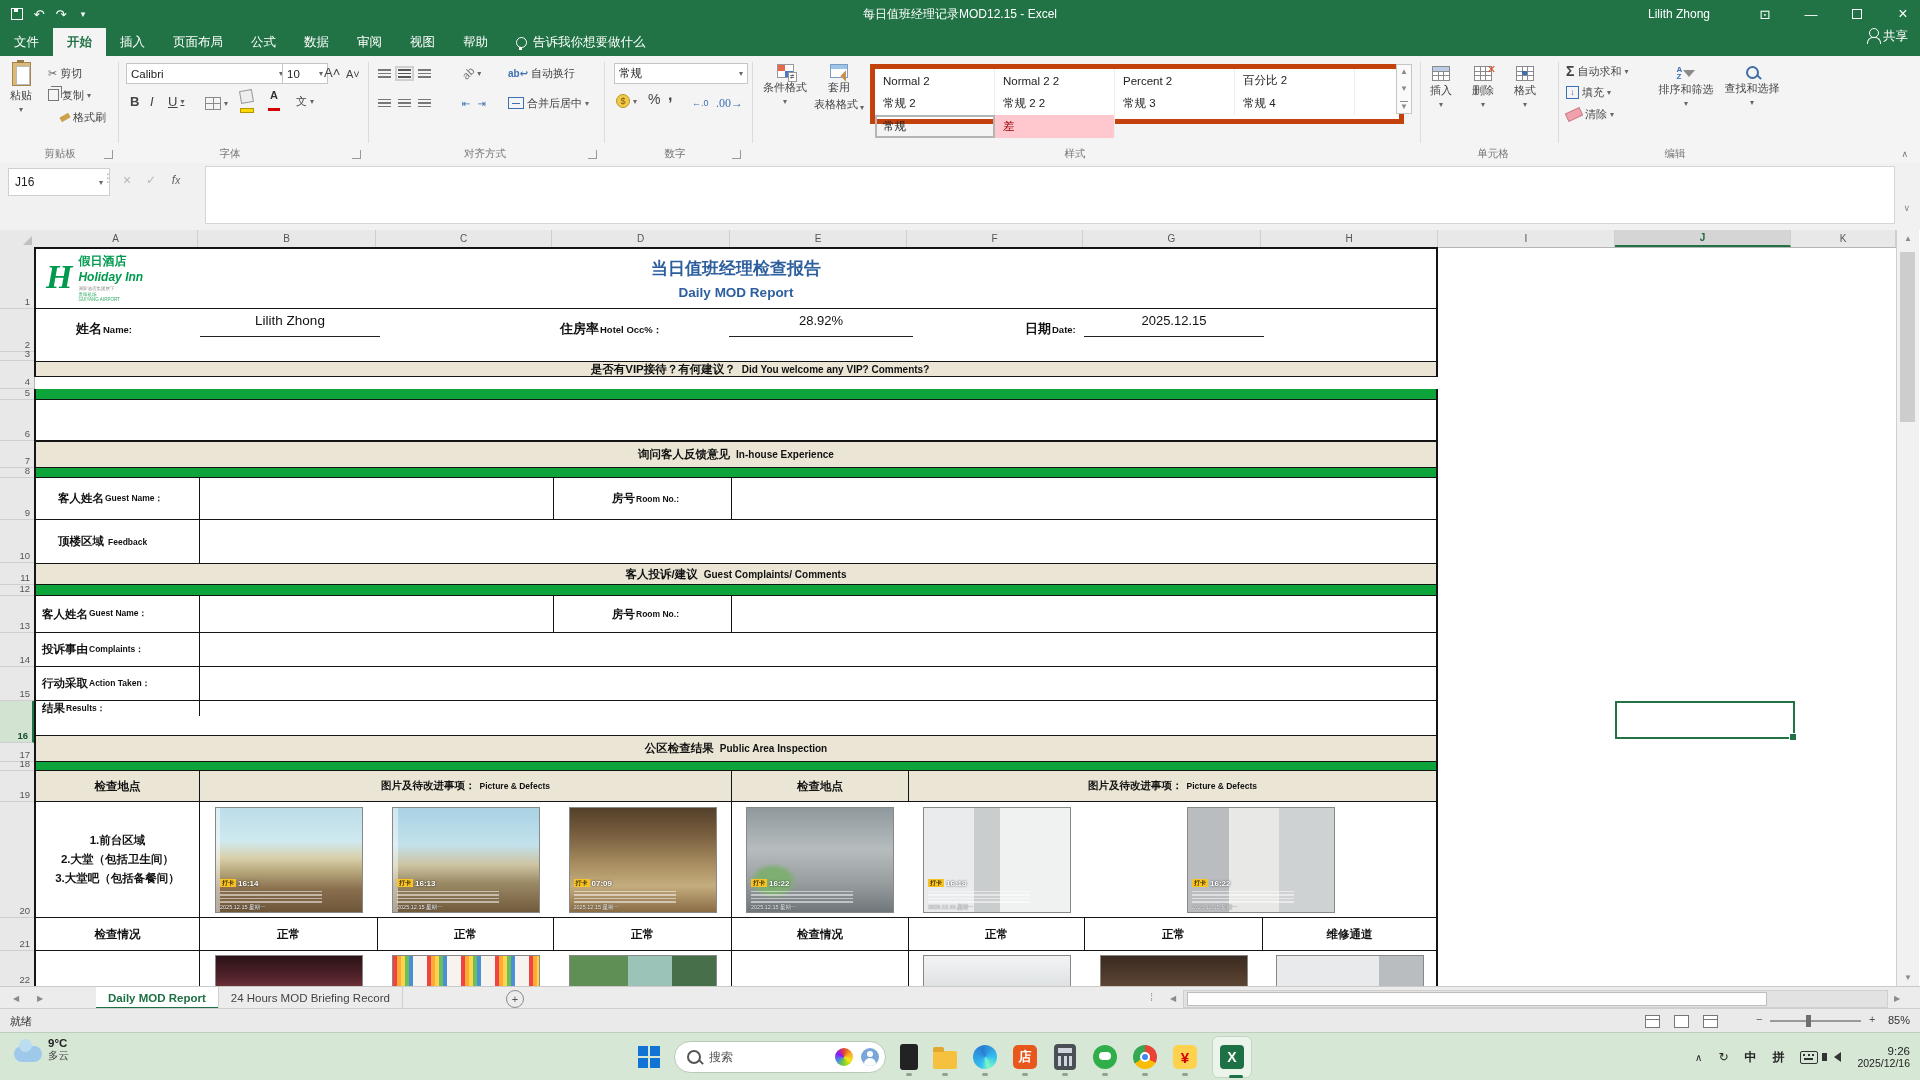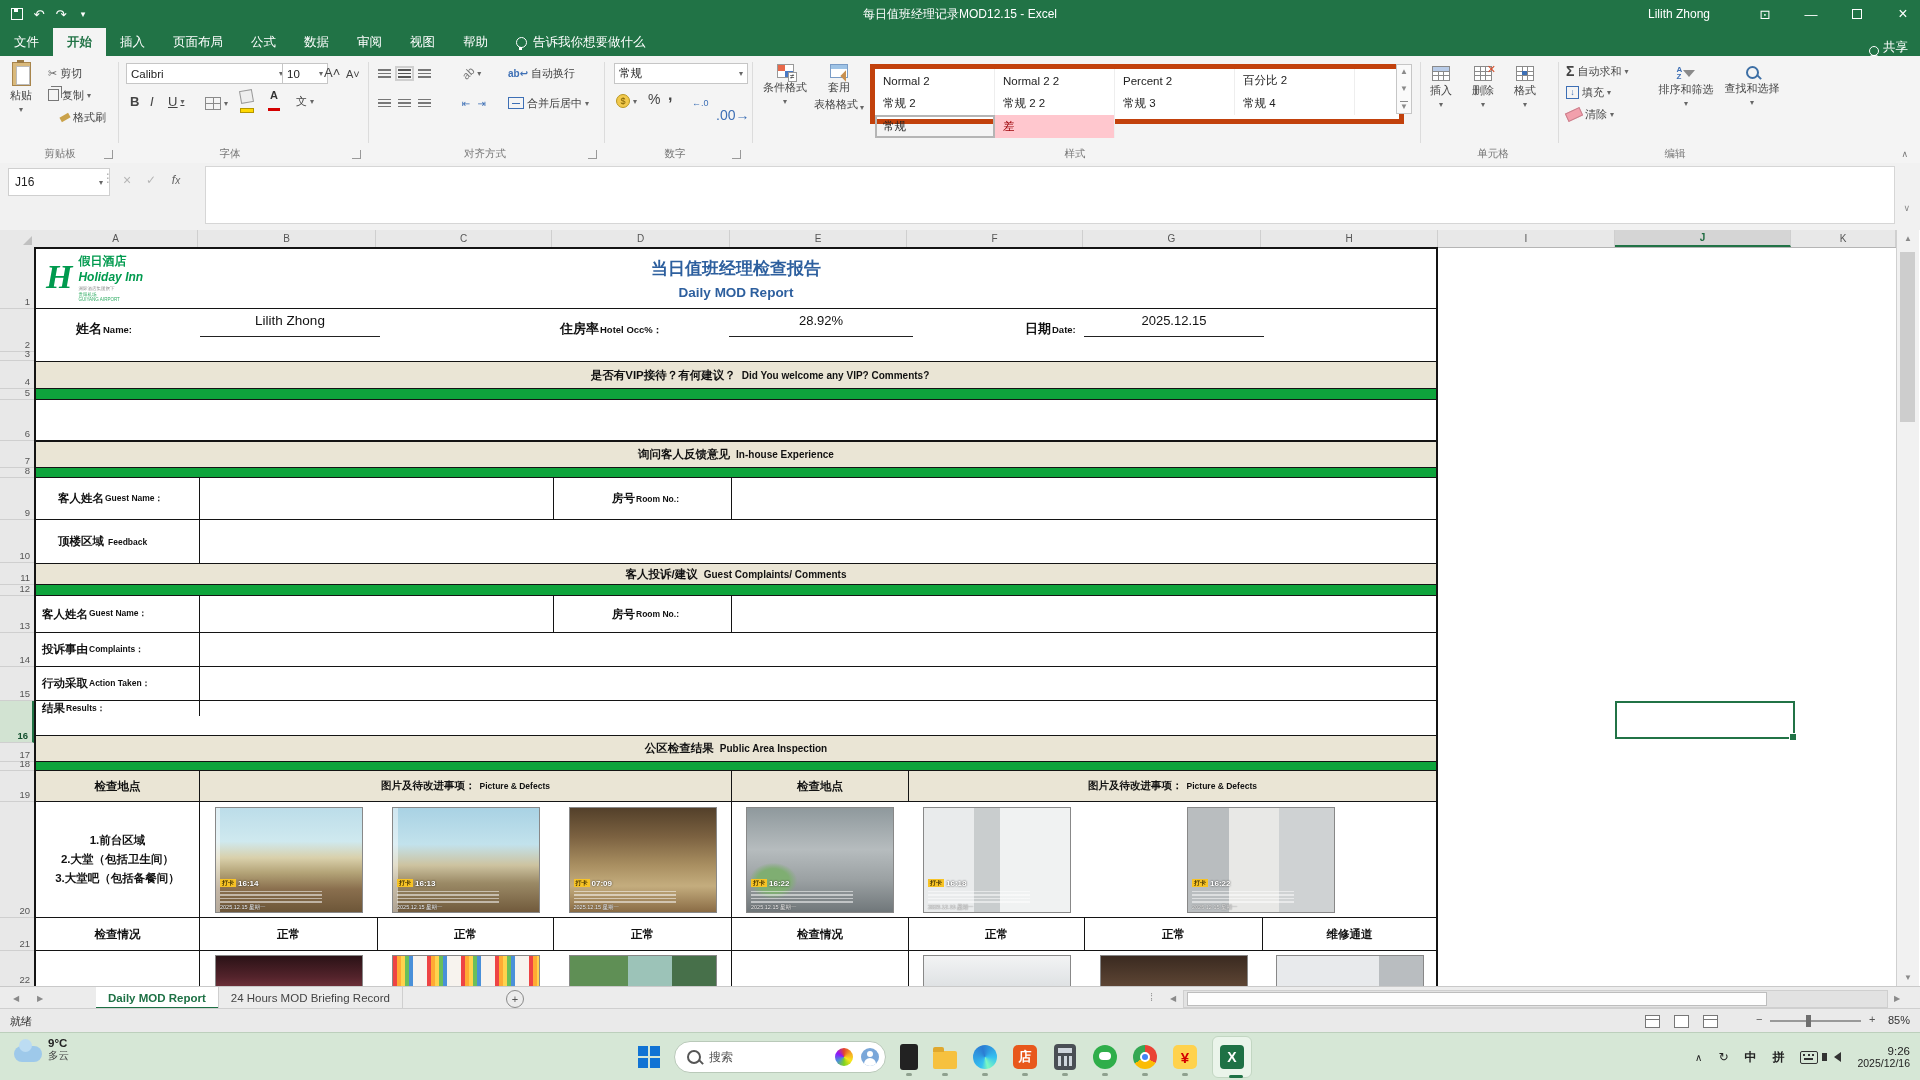--- a/index.html
+++ b/index.html
@@ -220,21 +220,21 @@
       <div class="rtab">公式</div>
       <div class="rtab">数据</div>
       <div class="rtab">审阅</div>
       <div class="rtab">视图</div>
       <div class="rtab">帮助</div>
       <div class="rtab">
         <span class="bulb"></span>
         <span>告诉我你想要做什么</span>
       </div>
     </div>
-    <div class="ab" style="right:12px;top:0;height:28px;display:flex;align-items:flex-end;">
+    <div class="ab" style="right:12px;top:0;height:28px;display:flex;align-items:flex-start;">
       <span class="share-person"></span>
       <span>共享</span>
     </div>
   </div>
 
   <div id="ribbon" class="ab">
 
     <div class="ab bigbtn" style="left:10px;top:6px;">
       <span class="i-clip"></span>
       <span>粘贴</span>
@@ -322,21 +322,21 @@
         <span>常规</span>
         <span class="dd">▾</span>
       </div>
     <div class="ab smbtn" style="left:616px;top:36px;">
         <span style="width:12px;height:12px;border-radius:50%;background:#f2c94c;border:1px solid #b99722;color:#7a5d00;font-size:9px;text-align:center;line-height:12px;">$</span>
         <span class="dd">▾</span>
       </div>
     <div class="ab smbtn" style="left:648px;top:34px;font-size:14px;">%</div>
     <div class="ab smbtn" style="left:668px;top:30px;font-size:16px;font-weight:bold;">,</div>
     <div class="ab smbtn" style="left:692px;top:38px;font-size:9px;color:#3d6fb5;">←.0</div>
-    <div class="ab smbtn" style="left:716px;top:50px;font-size:14px;color:#3d6fb5;">.00→</div>
+    <div class="ab smbtn" style="left:716px;top:38px;font-size:12px;color:#3d6fb5;font-family:Liberation Serif, serif;">.00→</div>
     <div class="glabel" style="left:640px;width:70px;">数字</div>
     <div class="ab" style="left:732px;bottom:4px;width:8px;height:8px;border-right:1px solid #999;border-bottom:1px solid #999;"></div>
     <div class="gsep" style="left:752px;"></div>
 
     <div class="ab bigbtn" style="left:762px;top:8px;width:46px;">
       <span class="i-cf"></span>
       <span style="text-align:center;">条件格式</span>
         <span class="dd">▾</span>
     </div>
     <div class="ab bigbtn" style="left:814px;top:8px;width:50px;">
@@ -486,21 +486,21 @@
 
   <div class="band" style="top:309px;height:52px;background:#fff;">
     <div class="ab" style="left:40px;top:10px;"><span class="cn" style="font-size:13px;">姓名</span><span class="en" style="font-size:9.5px;">Name:</span></div>
     <div class="ab" style="left:164px;top:4px;width:180px;text-align:center;font-size:13.5px;color:#111;border-bottom:1.5px solid #222;padding-bottom:8px;">Lilith Zhong</div>
     <div class="ab" style="left:524px;top:10px;"><span class="cn" style="font-size:13px;">住房率</span><span class="en" style="font-size:9.5px;">Hotel Occ%：</span></div>
     <div class="ab" style="left:693px;top:4px;width:184px;text-align:center;font-size:13px;color:#111;border-bottom:1.5px solid #222;padding-bottom:8px;">28.92%</div>
     <div class="ab" style="left:989px;top:10px;"><span class="cn" style="font-size:13px;">日期</span><span class="en" style="font-size:9.5px;">Date:</span></div>
     <div class="ab" style="left:1048px;top:4px;width:180px;text-align:center;font-size:13px;color:#111;border-bottom:1.5px solid #222;padding-bottom:8px;">2025.12.15</div>
   </div>
 
-  <div class="band beige" style="top:361px;height:28px;padding-left:48px;">
+  <div class="band beige" style="top:361px;height:16px;padding-left:48px;">
     <span class="sechdr-cn">是否有VIP接待？有何建议？</span>
       <span class="sechdr-en">Did You welcome any VIP? Comments?</span>
   </div>
   <div class="band greenband" style="top:389px;height:11px;"></div>
   <div class="band" style="top:400px;height:41px;background:#fff;border-bottom:1.5px solid #141414;"></div>
 
   <div class="band beige" style="top:441px;height:27px;">
     <span class="sechdr-cn">询问客人反馈意见</span>
       <span class="sechdr-en">In-house Experience</span>
   </div>

